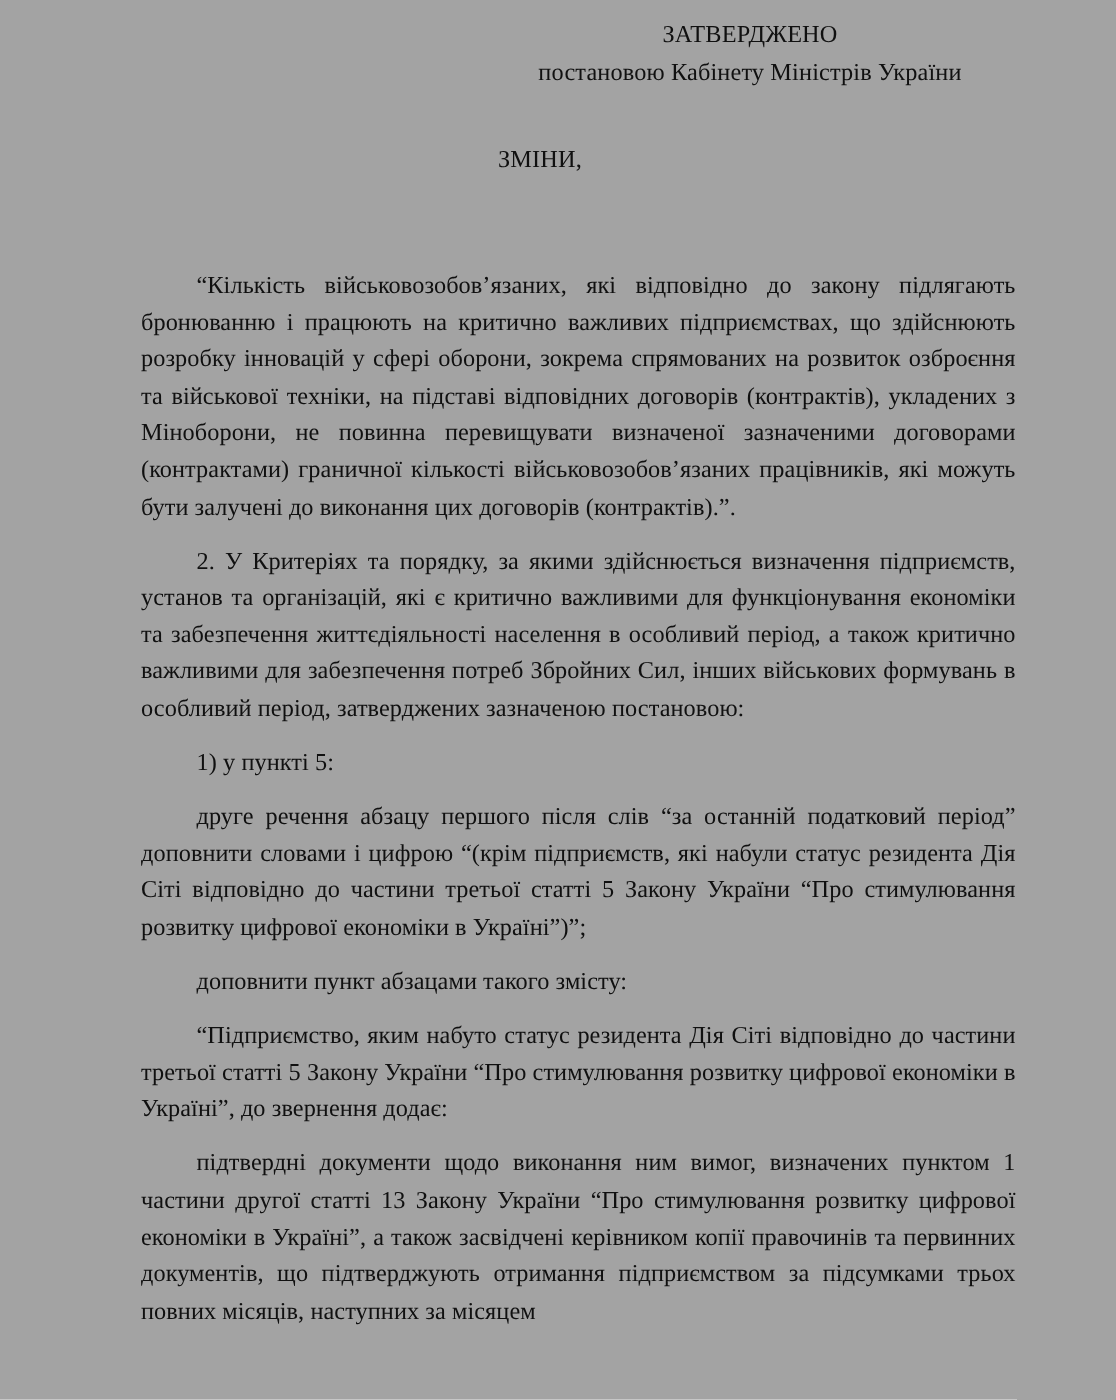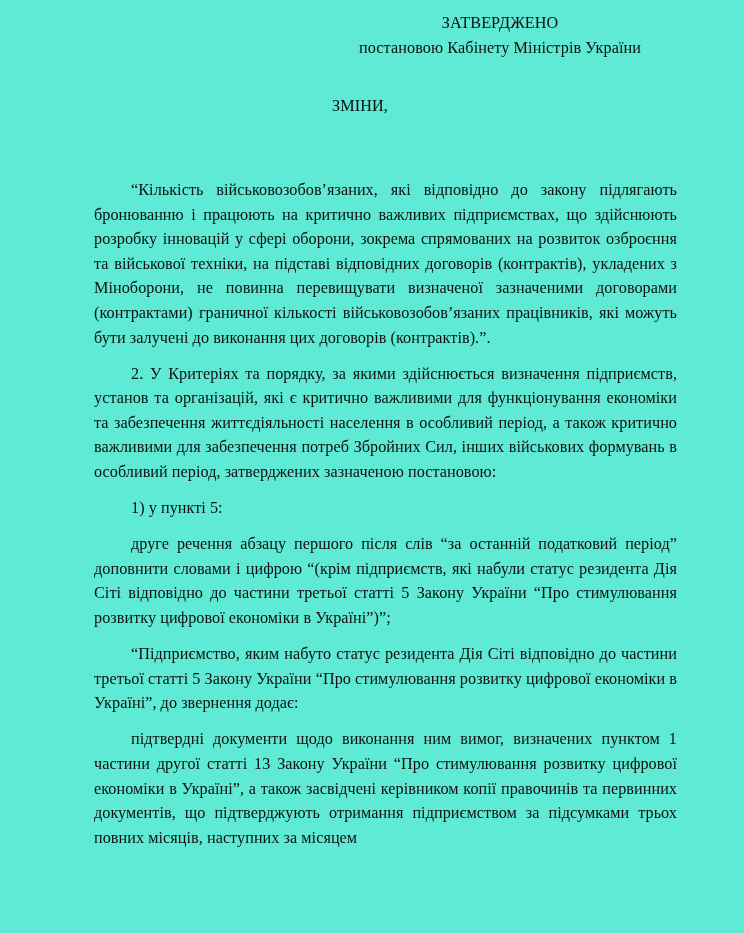--- a/index.html
+++ b/index.html
@@ -14,21 +14,21 @@
     overflow: hidden;
     font-family: "Liberation Serif", "DejaVu Serif", serif;
     color: #101010;
     -webkit-font-smoothing: antialiased;
   }
 
   .page {
     position: relative;
     width: 744px;
     height: 933px;
-    background: #5eead4;
+    background: #a3a3a3;
     box-sizing: border-box;
     padding: 0;
   }
 
   
   .approval-block {
     position: absolute;
     top: 11px;
     left: 322px;
     width: 356px;
@@ -93,17 +93,18 @@
 
   <div class="title-block">
     <span class="title-line">ЗМІНИ,</span>
   </div>
 
   <div class="body-text">
     <p>“Кількість військовозобов’язаних, які відповідно до закону підлягають бронюванню і працюють на критично важливих підприємствах, що здійснюють розробку інновацій у сфері оборони, зокрема спрямованих на розвиток озброєння та військової техніки, на підставі відповідних договорів (контрактів), укладених з Міноборони, не повинна перевищувати визначеної зазначеними договорами (контрактами) граничної кількості військовозобов’язаних працівників, які можуть бути залучені до виконання цих договорів (контрактів).”.</p>
     <p>2. У Критеріях та порядку, за якими здійснюється визначення підприємств, установ та організацій, які є критично важливими для функціонування економіки та забезпечення життєдіяльності населення в особливий період, а також критично важливими для забезпечення потреб Збройних Сил, інших військових формувань в особливий період, затверджених зазначеною постановою:</p>
     <p>1) у пункті 5:</p>
     <p>друге речення абзацу першого після слів “за останній податковий період” доповнити словами і цифрою “(крім підприємств, які набули статус резидента Дія Сіті відповідно до частини третьої статті 5 Закону України “Про стимулювання розвитку цифрової економіки в Україні”)”;</p>
+    <p>доповнити пункт абзацами такого змісту:</p>
     <p>“Підприємство, яким набуто статус резидента Дія Сіті відповідно до частини третьої статті 5 Закону України “Про стимулювання розвитку цифрової економіки в Україні”, до звернення додає:</p>
     <p>підтвердні документи щодо виконання ним вимог, визначених пунктом 1 частини другої статті 13 Закону України “Про стимулювання розвитку цифрової економіки в Україні”, а також засвідчені керівником копії правочинів та первинних документів, що підтверджують отримання підприємством за підсумками трьох повних місяців, наступних за місяцем</p>
   </div>
 
 </div>
 
 </body></html>

